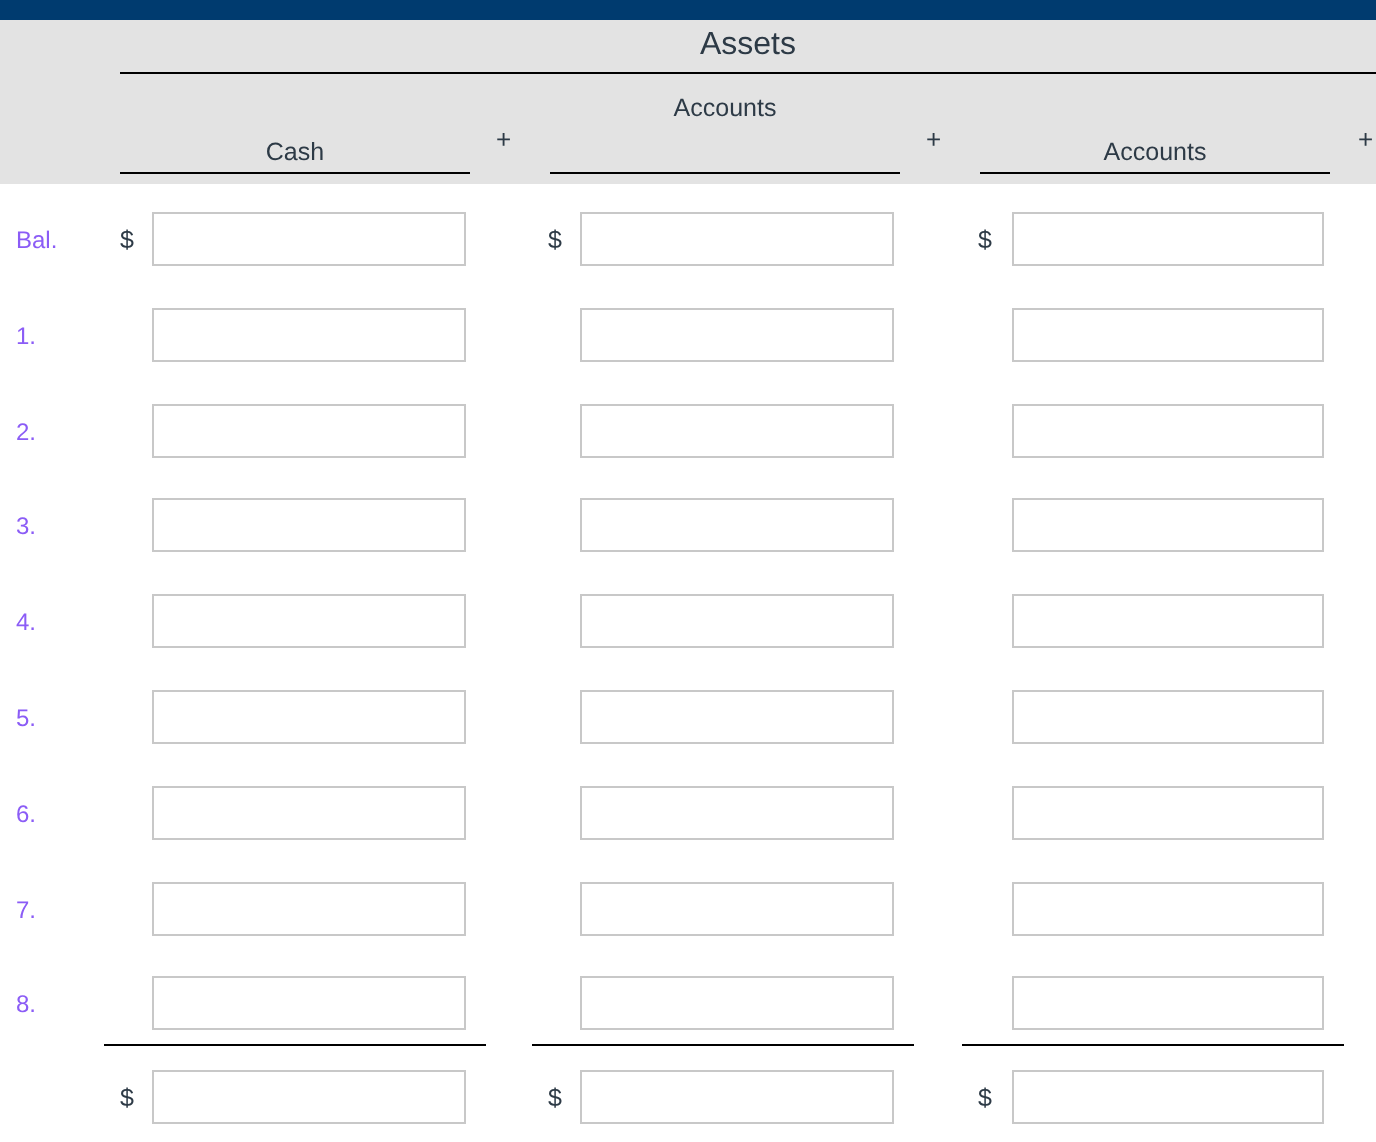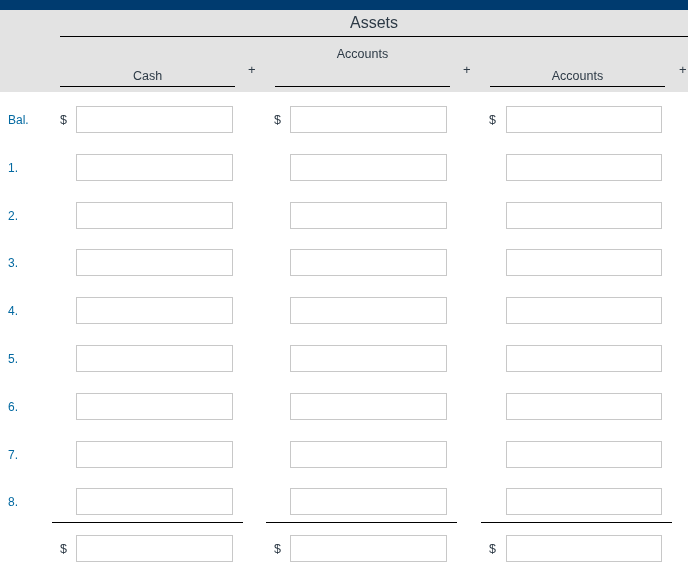--- a/index.html
+++ b/index.html
@@ -72,21 +72,21 @@
     position: absolute;
     font-size: 13px;
     color: #2d3a46;
     line-height: 13px;
   }
 
   
   .row-label {
     position: absolute;
     font-size: 12px;
-    color: #0369a1;
+    color: #8b5cf6;
     line-height: 14px;
     text-align: left;
   }
   .dollar {
     position: absolute;
     font-size: 12.5px;
     color: #2d3a46;
     line-height: 14px;
     text-align: left;
   }

